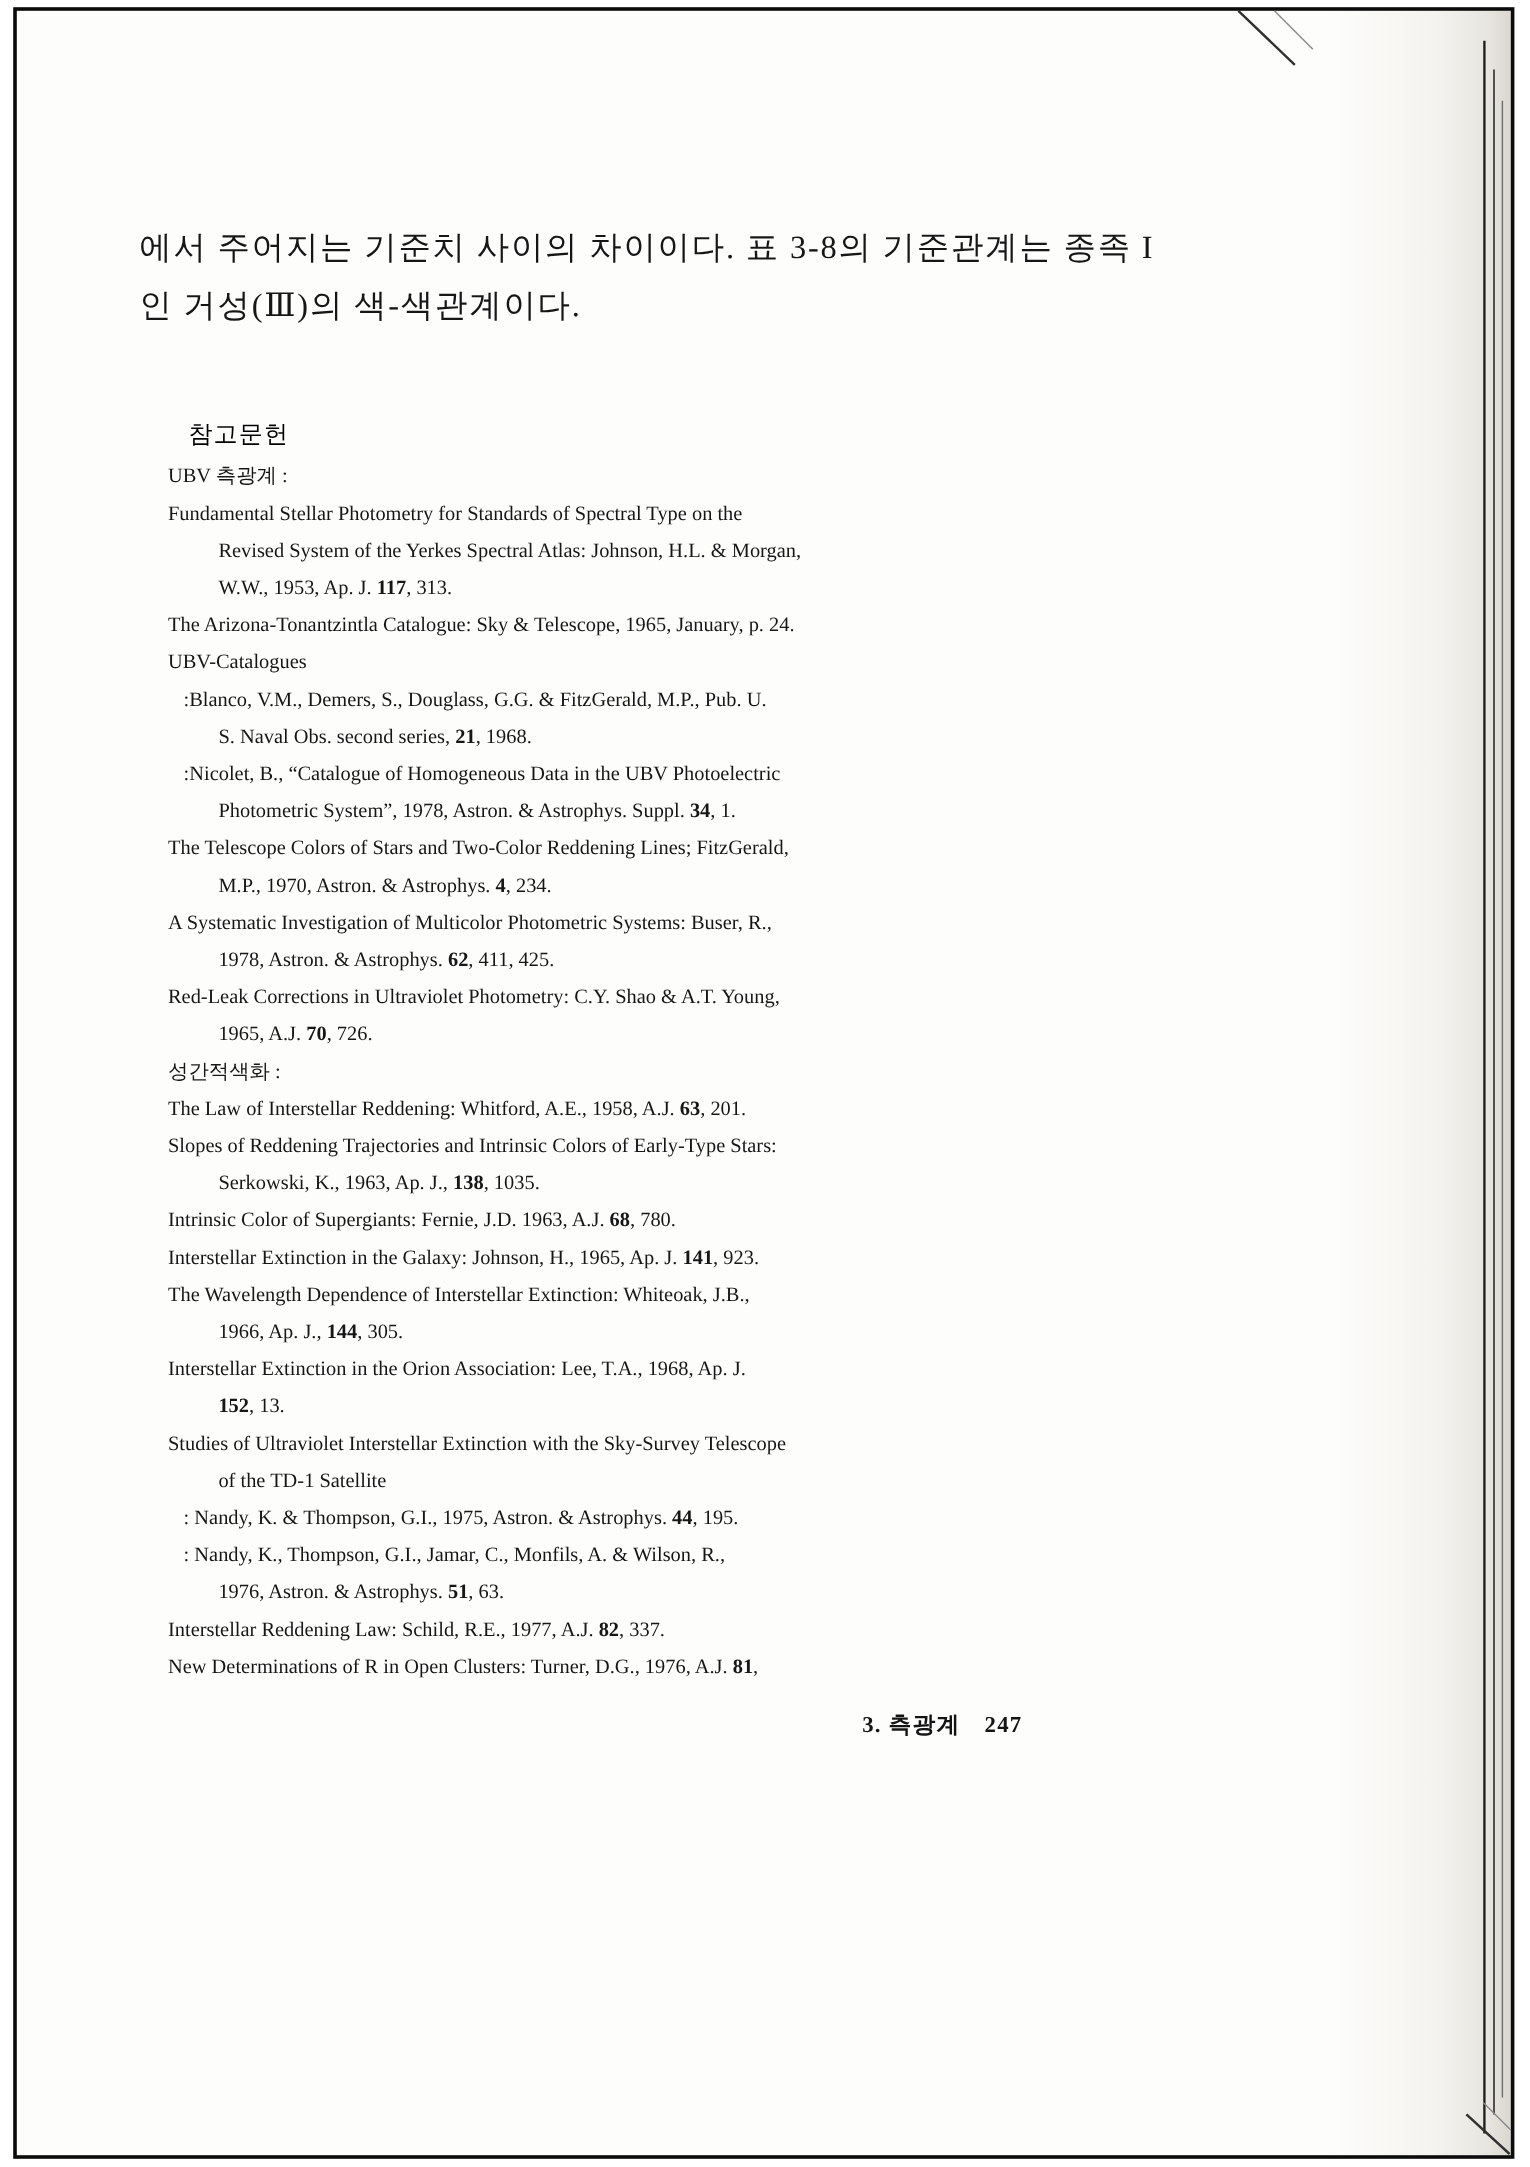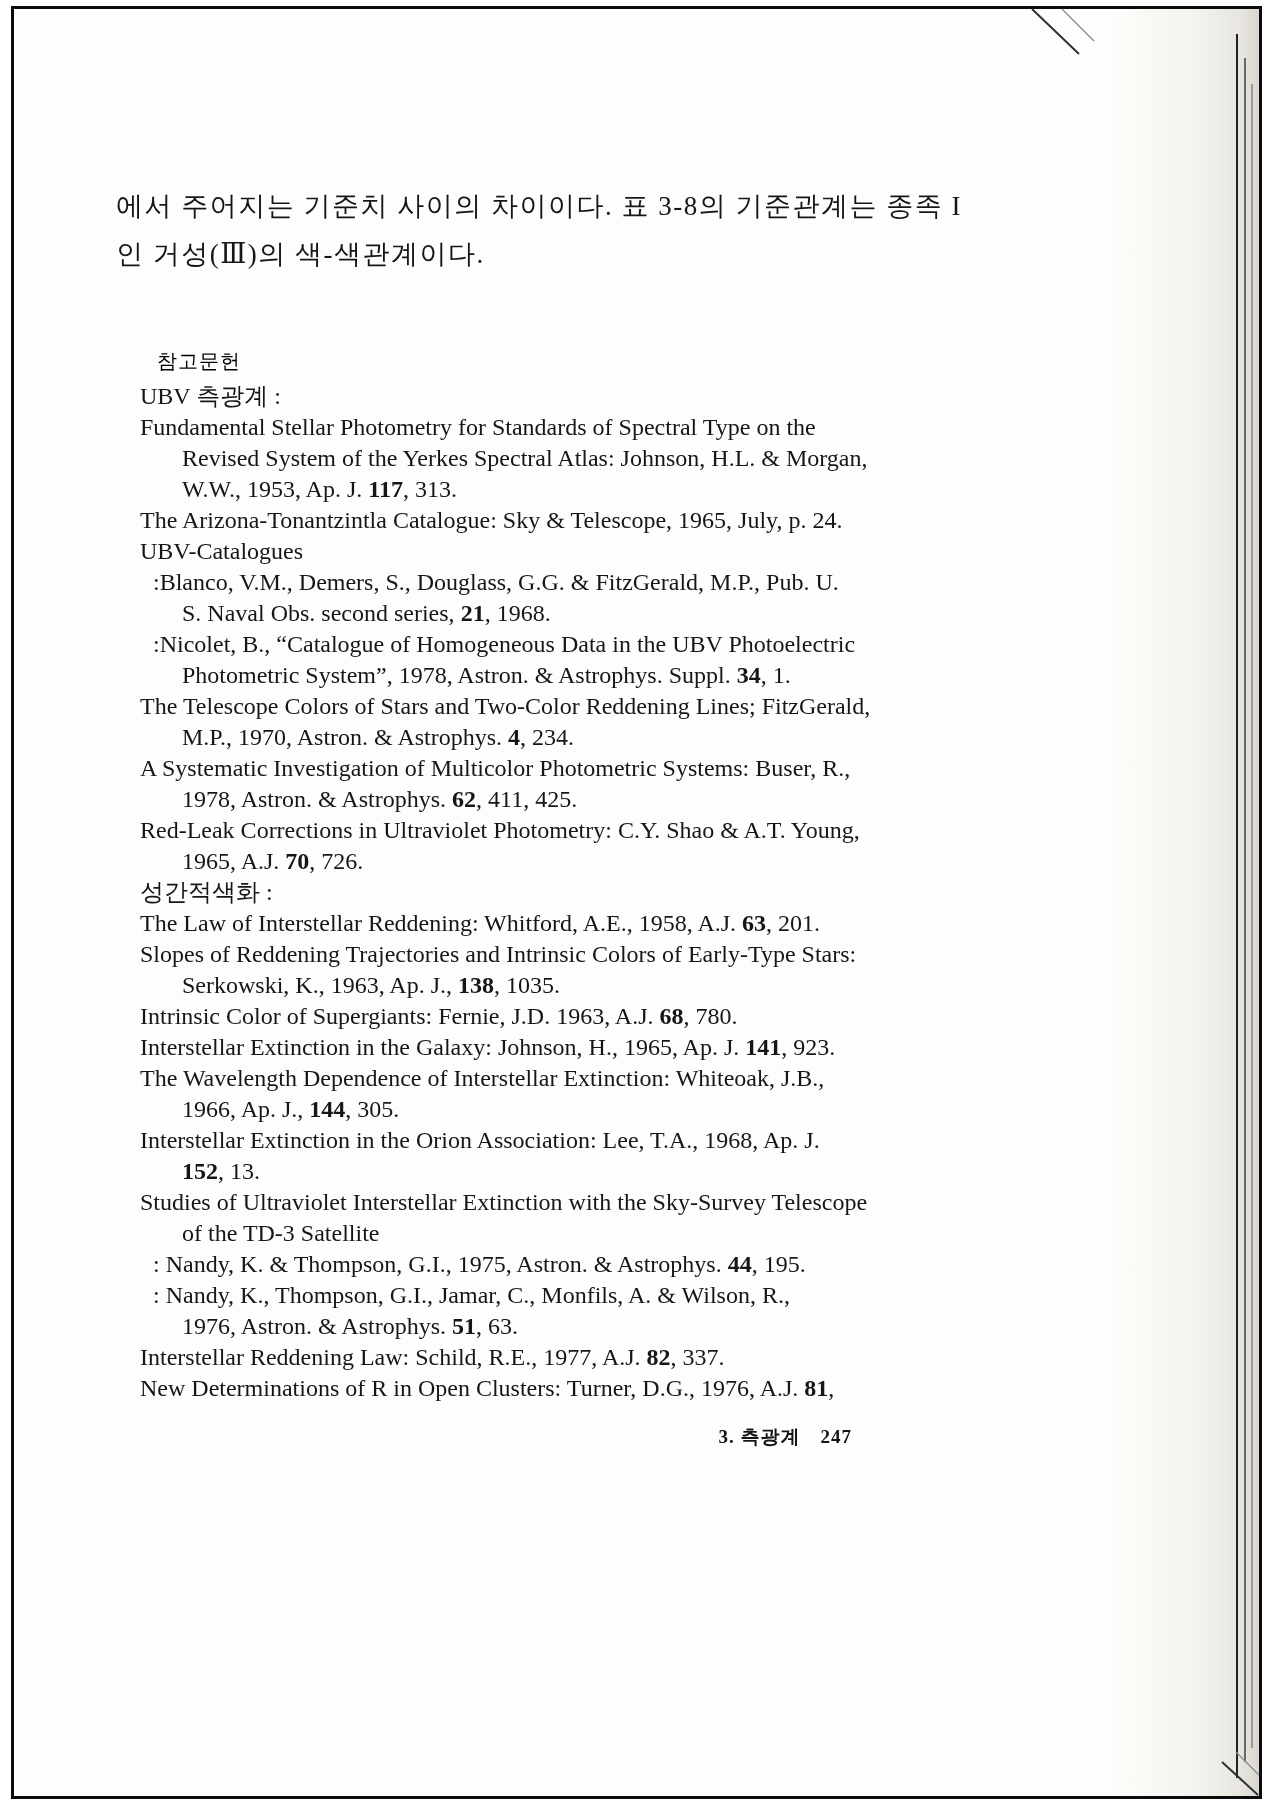--- a/index.html
+++ b/index.html
@@ -56,21 +56,21 @@
     font-size: 20px;
     font-weight: normal;
     letter-spacing: 1px;
     color: #000000;
   }
   .bib-lines {
     position: absolute;
     left: 140px;
     top: 381px;
     width: 790px;
-    font-size: 24px;
+    font-size: 17px;
     line-height: 31px;
     color: #161616;
   }
   .ref-line { white-space: nowrap; }
   .ind0 { padding-left: 0; }
   .indC { padding-left: 13px; }
   .ind1 { padding-left: 42px; }
   .it { }
   .bd { font-weight: bold; }
   .page-footer {
@@ -113,21 +113,21 @@
       <span class="intro-line">인 거성(Ⅲ)의 색-색관계이다.</span>
     </p>
 
     <h2 class="bib-heading">참고문헌</h2>
 
     <div class="bib-lines">
         <div class="ref-line ind0"><span>UBV 측광계 :</span></div>
         <div class="ref-line ind0"><span>Fundamental Stellar Photometry for Standards of Spectral Type on the</span></div>
         <div class="ref-line ind1"><span>Revised System of the Yerkes Spectral Atlas: Johnson, H.L. &amp; Morgan,</span></div>
         <div class="ref-line ind1"><span>W.W., 1953, </span><span class="it">Ap. J.</span><span> </span><span class="bd">117</span><span>, 313.</span></div>
-        <div class="ref-line ind0"><span>The Arizona-Tonantzintla Catalogue: </span><span class="it">Sky &amp; Telescope</span><span>, 1965, July, p. 24.</span></div>
+        <div class="ref-line ind0"><span>The Arizona-Tonantzintla Catalogue: </span><span class="it">Sky &amp; Telescope</span><span>, 1965, January, p. 24.</span></div>
         <div class="ref-line ind0"><span>UBV-Catalogues</span></div>
         <div class="ref-line indC"><span>:Blanco, V.M., Demers, S., Douglass, G.G. &amp; FitzGerald, M.P., Pub. U.</span></div>
         <div class="ref-line ind1"><span>S. Naval Obs. second series, </span><span class="bd">21</span><span>, 1968.</span></div>
         <div class="ref-line indC"><span>:Nicolet, B., “Catalogue of Homogeneous Data in the UBV Photoelectric</span></div>
         <div class="ref-line ind1"><span>Photometric System”, 1978, </span><span class="it">Astron. &amp; Astrophys. Suppl.</span><span> </span><span class="bd">34</span><span>, 1.</span></div>
         <div class="ref-line ind0"><span>The Telescope Colors of Stars and Two-Color Reddening Lines; FitzGerald,</span></div>
         <div class="ref-line ind1"><span>M.P., 1970, </span><span class="it">Astron. &amp; Astrophys.</span><span> </span><span class="bd">4</span><span>, 234.</span></div>
         <div class="ref-line ind0"><span>A Systematic Investigation of Multicolor Photometric Systems: Buser, R.,</span></div>
         <div class="ref-line ind1"><span>1978, </span><span class="it">Astron. &amp; Astrophys.</span><span> </span><span class="bd">62</span><span>, 411, 425.</span></div>
         <div class="ref-line ind0"><span>Red-Leak Corrections in Ultraviolet Photometry: C.Y. Shao &amp; A.T. Young,</span></div>
@@ -136,21 +136,21 @@
         <div class="ref-line ind0"><span>The Law of Interstellar Reddening: Whitford, A.E., 1958, </span><span class="it">A.J.</span><span> </span><span class="bd">63</span><span>, 201.</span></div>
         <div class="ref-line ind0"><span>Slopes of Reddening Trajectories and Intrinsic Colors of Early-Type Stars:</span></div>
         <div class="ref-line ind1"><span>Serkowski, K., 1963, </span><span class="it">Ap. J.</span><span>, </span><span class="bd">138</span><span>, 1035.</span></div>
         <div class="ref-line ind0"><span>Intrinsic Color of Supergiants: Fernie, J.D. 1963, </span><span class="it">A.J.</span><span> </span><span class="bd">68</span><span>, 780.</span></div>
         <div class="ref-line ind0"><span>Interstellar Extinction in the Galaxy: Johnson, H., 1965, </span><span class="it">Ap. J.</span><span> </span><span class="bd">141</span><span>, 923.</span></div>
         <div class="ref-line ind0"><span>The Wavelength Dependence of Interstellar Extinction: Whiteoak, J.B.,</span></div>
         <div class="ref-line ind1"><span>1966, </span><span class="it">Ap. J.</span><span>, </span><span class="bd">144</span><span>, 305.</span></div>
         <div class="ref-line ind0"><span>Interstellar Extinction in the Orion Association: Lee, T.A., 1968, </span><span class="it">Ap. J.</span></div>
         <div class="ref-line ind1"><span class="bd">152</span><span>, 13.</span></div>
         <div class="ref-line ind0"><span>Studies of Ultraviolet Interstellar Extinction with the Sky-Survey Telescope</span></div>
-        <div class="ref-line ind1"><span>of the TD-3 Satellite</span></div>
+        <div class="ref-line ind1"><span>of the TD-1 Satellite</span></div>
         <div class="ref-line indC"><span>: Nandy, K. &amp; Thompson, G.I., 1975, </span><span class="it">Astron. &amp; Astrophys.</span><span> </span><span class="bd">44</span><span>, 195.</span></div>
         <div class="ref-line indC"><span>: Nandy, K., Thompson, G.I., Jamar, C., Monfils, A. &amp; Wilson, R.,</span></div>
         <div class="ref-line ind1"><span>1976, </span><span class="it">Astron. &amp; Astrophys.</span><span> </span><span class="bd">51</span><span>, 63.</span></div>
         <div class="ref-line ind0"><span>Interstellar Reddening Law: Schild, R.E., 1977, </span><span class="it">A.J.</span><span> </span><span class="bd">82</span><span>, 337.</span></div>
         <div class="ref-line ind0"><span>New Determinations of R in Open Clusters: Turner, D.G., 1976, </span><span class="it">A.J.</span><span> </span><span class="bd">81</span><span>,</span></div>
       </div>
 
     <div class="page-footer">
       <span>3. 측광계</span><span class="pgnum">247</span>
     </div>

